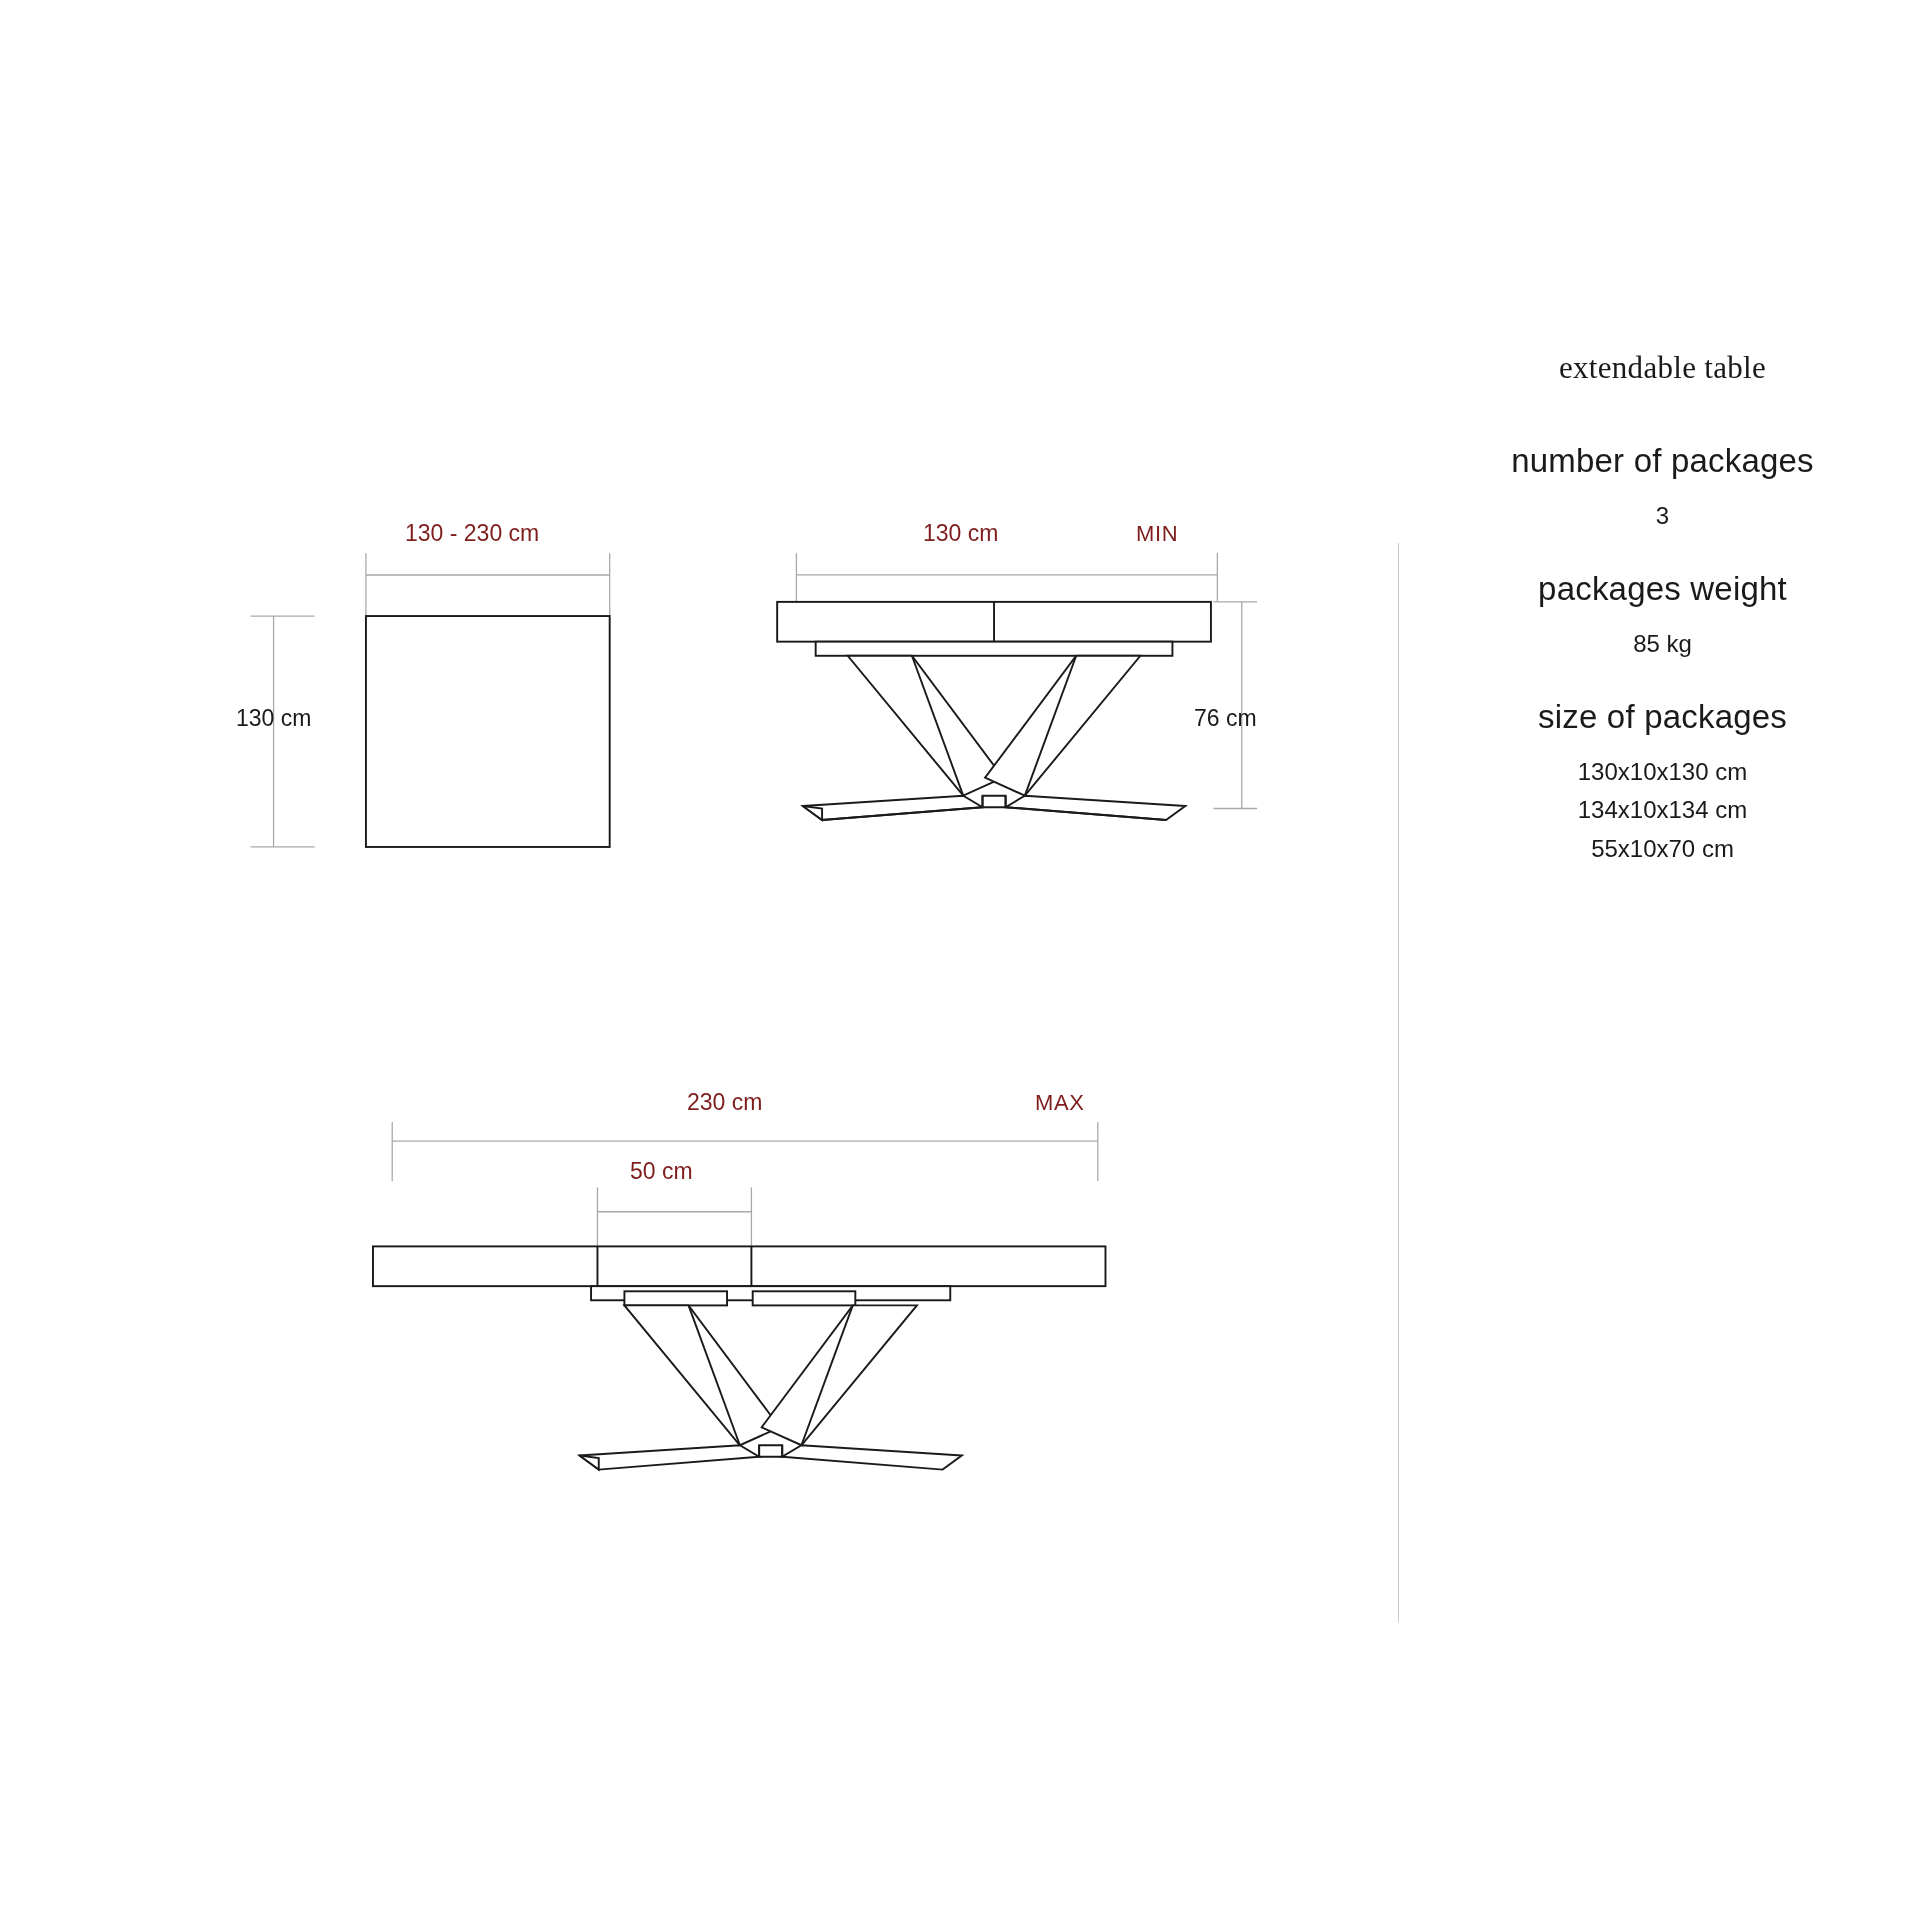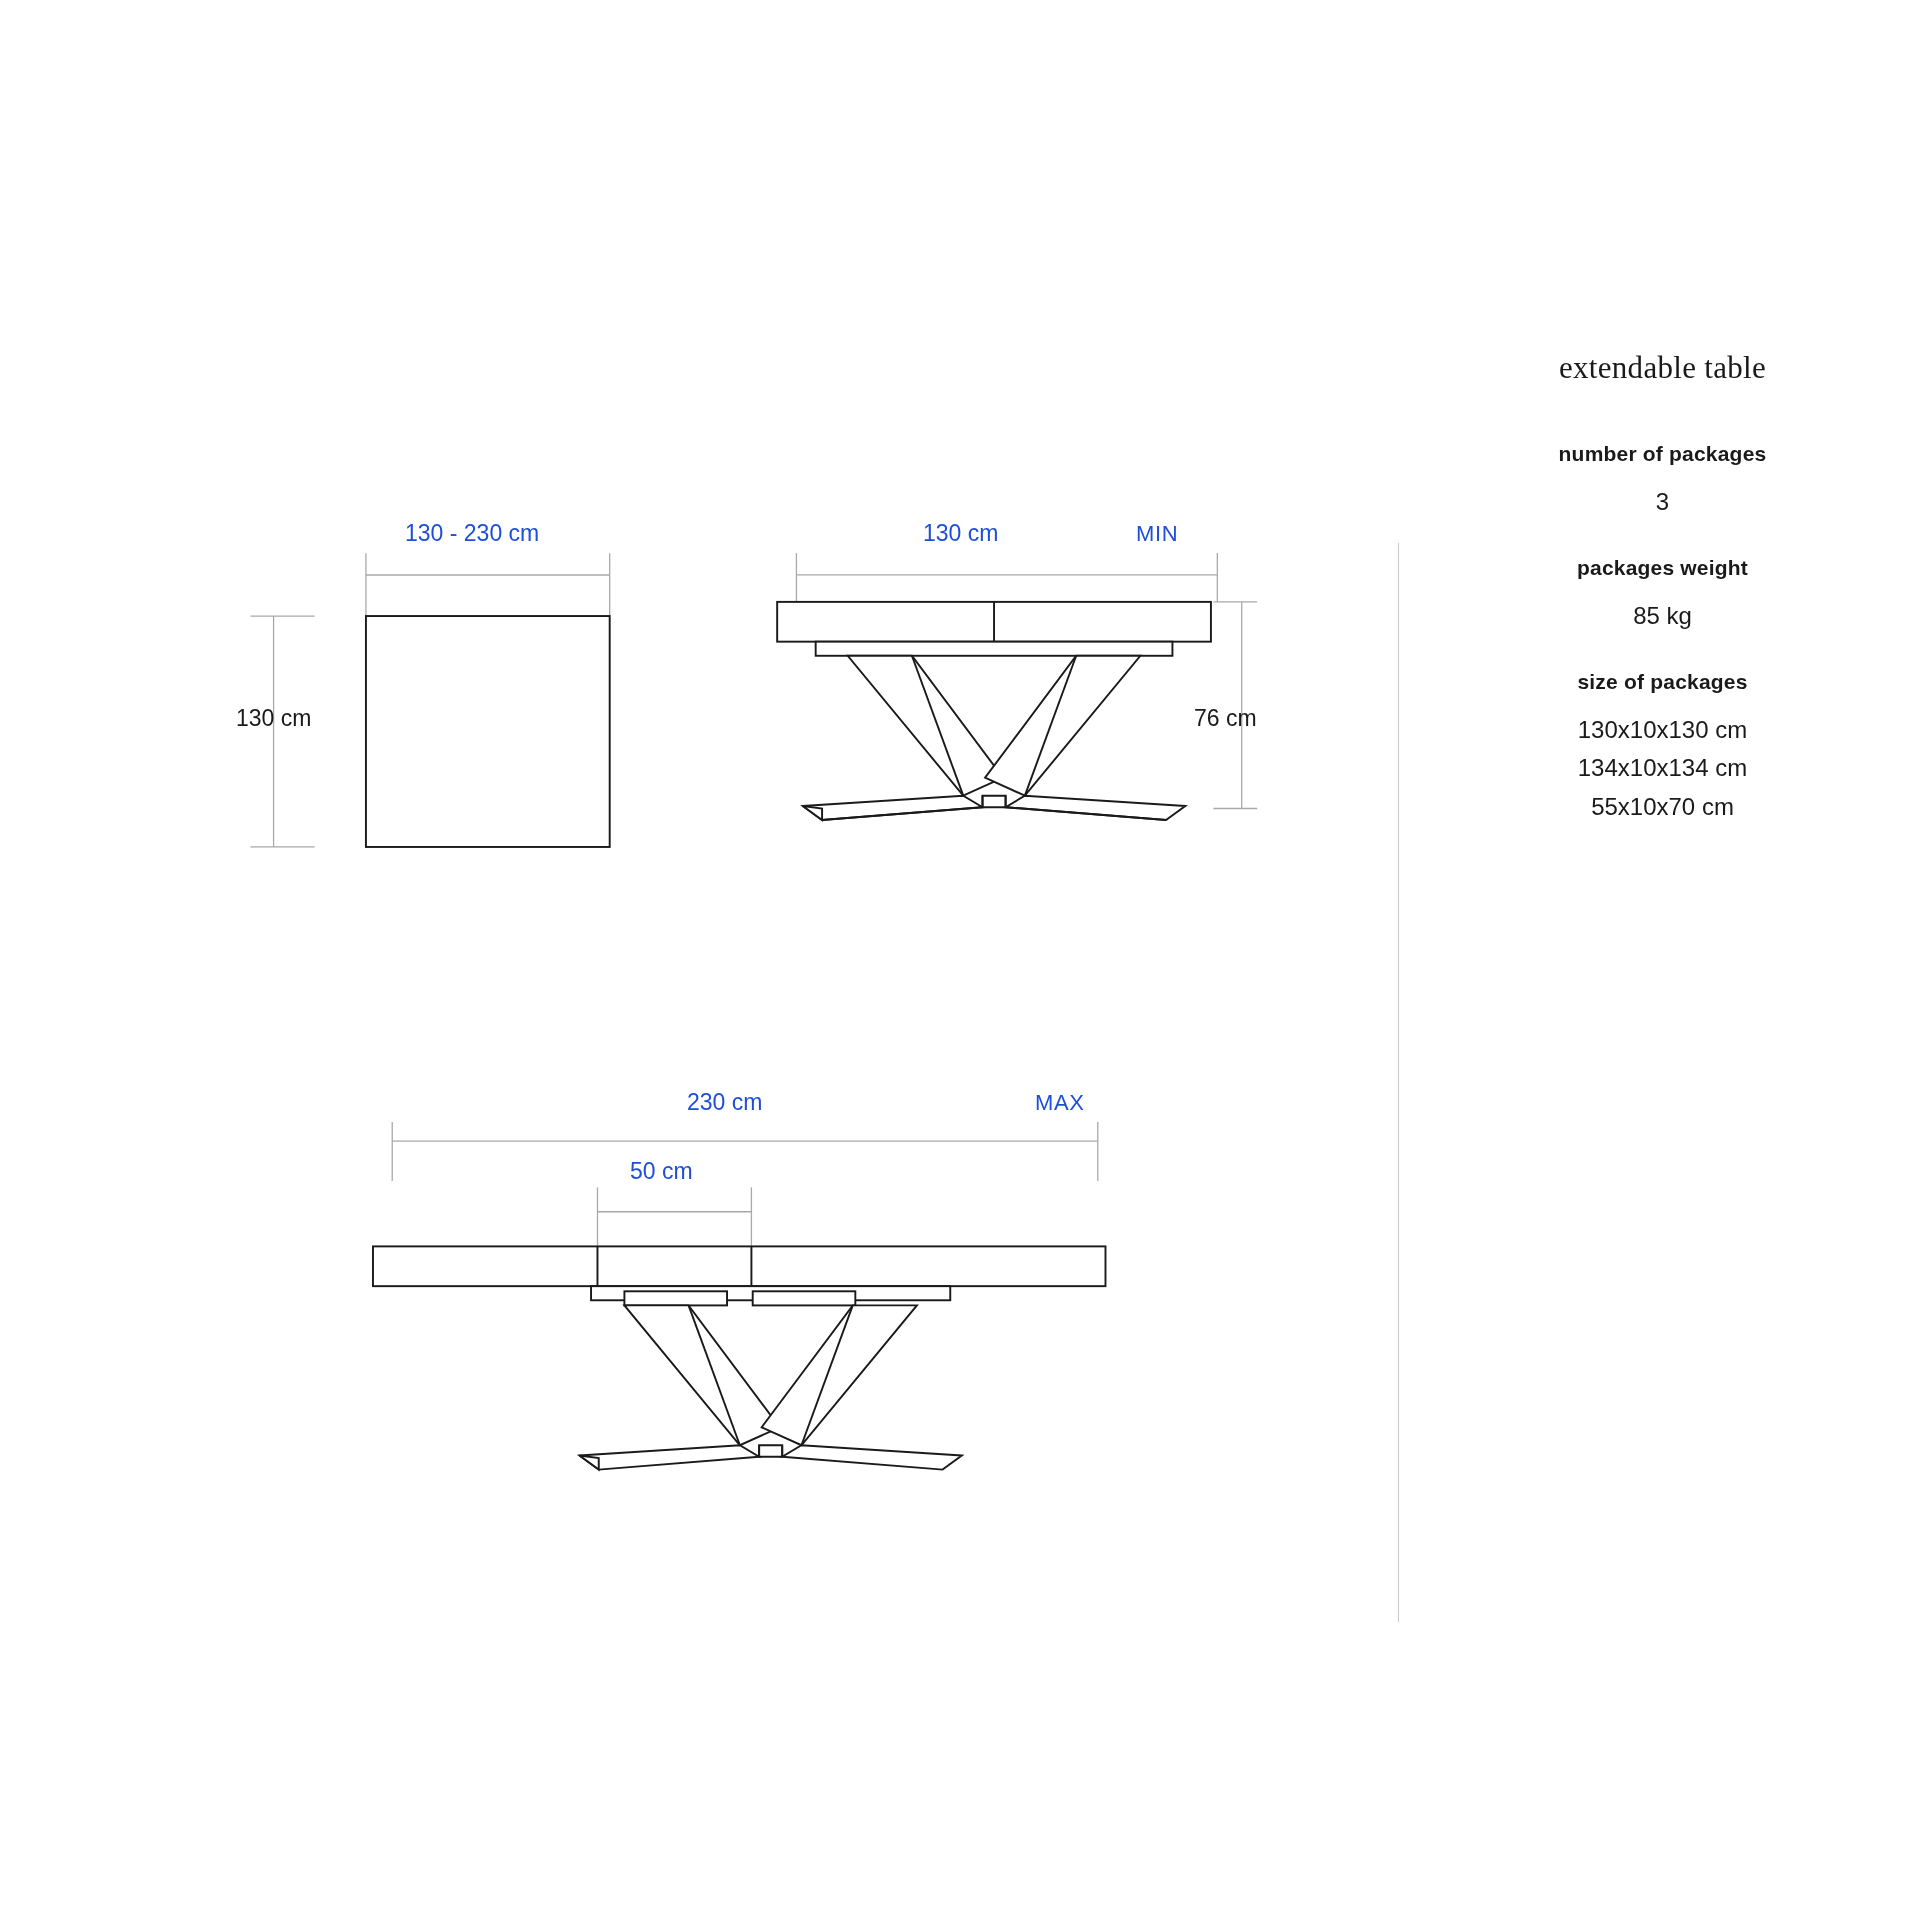--- a/index.html
+++ b/index.html
@@ -36,22 +36,22 @@
   }
   .brand-sub{
     font-family:"Liberation Serif", serif;
     font-size:31px;
     font-weight:400;
     letter-spacing:0.3px;
     margin:16px;
   }
   .spec-block{margin-top:56px;}
   .spec-label{
-    font-size:21px;
-    font-weight:700;
+    font-size:33px;
+    font-weight:400;
     letter-spacing:0.2px;
     margin:0 0 22px 0;
   }
   .spec-value{
     font-size:24px;
     font-weight:400;
     margin:0 0 10.3px 0;
   }
   .spec-value.last{margin-bottom:0;}
   .spec-gap{margin-top:40px;}
@@ -68,21 +68,21 @@
     letter-spacing:1.3px;
     margin:11.6px 0 0 0;
   }
 
   
   .draw{position:absolute;}
   .dim-text{
     position:absolute;
     font-size:23px;
     font-weight:400;
-    color:#1d4ed8;
+    color:#7f1d1d;
     white-space:nowrap;
   }
   .dim-text.minmax{font-size:22px;letter-spacing:0.6px;}
   .vtext{
     position:absolute;
     font-size:23px;
     white-space:nowrap;
   }
 </style>
 </head>

